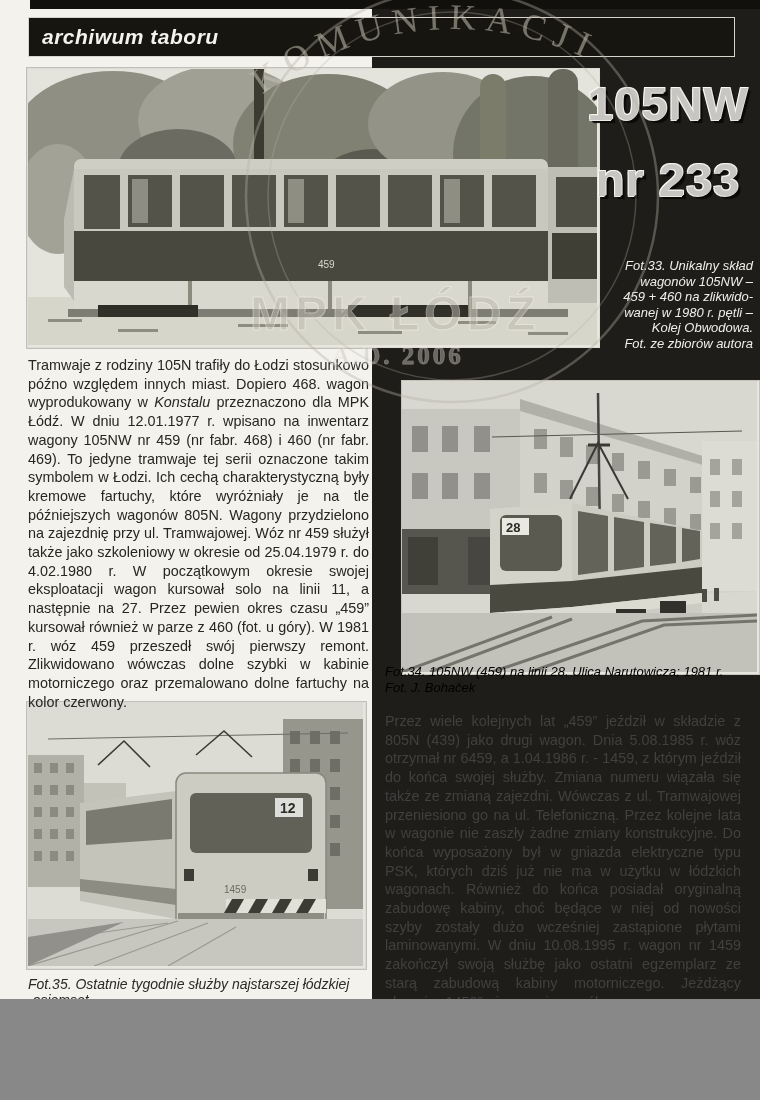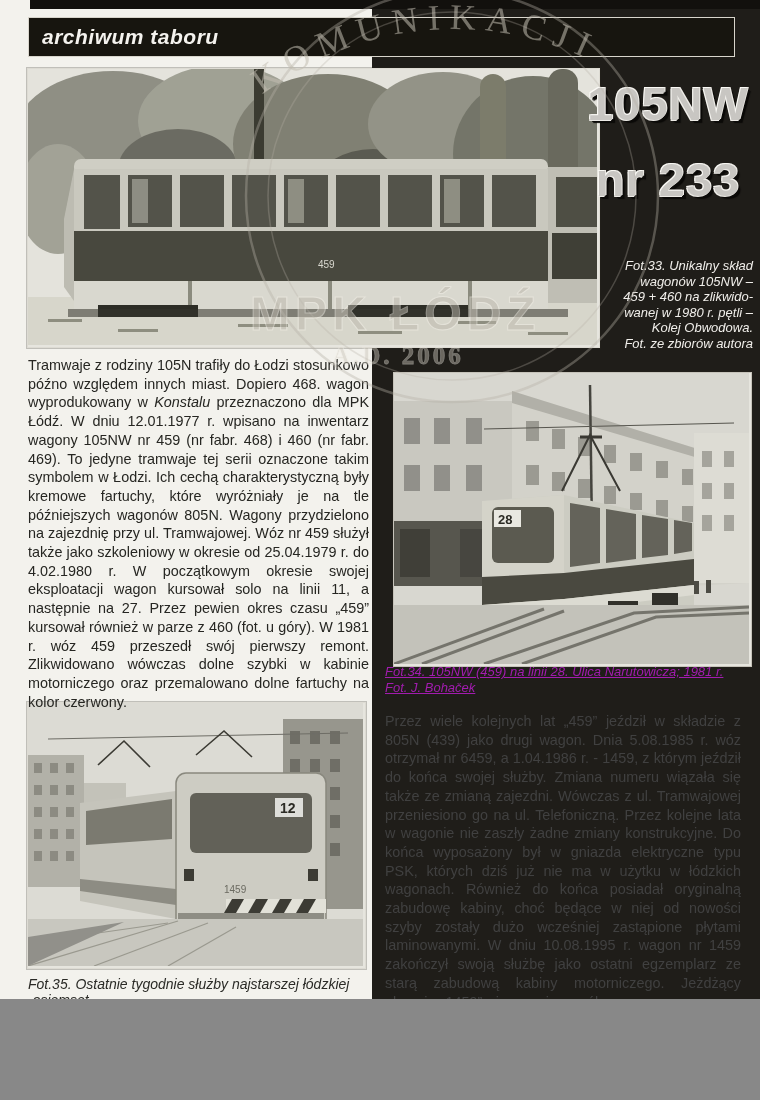--- a/index.html
+++ b/index.html
@@ -27,21 +27,21 @@
   .photo35{left:27px;top:702px;width:337px;height:265px;}
   .headline{
     left:583px;top:78px;width:170px;text-align:center;z-index:6;
     color:#c8c6c2;font-weight:bold;font-size:47px;line-height:52px;letter-spacing:1px;
     text-shadow:-1px -1px 0 #faf9f5,1px -1px 0 #edebe6,-1px 1px 0 #edebe6,
                  2px 2px 0 #0b0a08,3px 3px 1px #0b0a08;
   }
   .headline .l2{margin-top:24px;}
   .cap{font-style:italic;white-space:pre-line;z-index:6;}
   .cap33{left:601px;top:258px;width:152px;color:#f0eeea;font-size:13px;line-height:15.6px;text-align:right;}
-  .cap34{left:385px;top:664px;width:356px;color:#a21caf;font-size:13px;line-height:16px;text-decoration:underline;}
+  .cap34{left:385px;top:664px;width:356px;color:#000000;font-size:13px;line-height:16px;}
   .cap35{left:28px;top:976px;width:342px;color:#2a2a26;font-size:14px;line-height:16.4px;}
   .body-col{font-size:14.4px;line-height:18.7px;text-align:justify;z-index:6;}
   .left-col{left:28px;top:356px;width:341px;color:#262622;}
   .right-col{left:385px;top:712px;width:356px;color:#404040;}
   .italic-w{font-style:italic;}
   .wd{left:600px;top:1019px;width:140px;text-align:center;color:#f4f2ee;
       font-weight:bold;font-size:15px;z-index:6;}
   .footer-bar{
     left:25px;top:1032px;width:708px;height:36px;background:#282621;
     border:1px solid #c9c6bd;display:flex;justify-content:center;
@@ -133,21 +133,21 @@
 
   <div class="abs cap cap33">Fot.33. Unikalny skład
 wagonów 105NW –
 459 + 460 na zlikwido-
 wanej w 1980 r. pętli –
 Kolej Obwodowa.
   Fot. ze zbiorów autora</div>
 
   <div class="abs body-col left-col"><span>Tramwaje z rodziny 105N trafiły do Łodzi stosunkowo późno względem innych miast. Dopiero 468. wagon wyprodukowany w </span><span class="italic-w">Konstalu</span><span> przeznaczono dla MPK Łódź. W dniu 12.01.1977 r. wpisano na inwentarz wagony 105NW nr 459 (nr fabr. 468) i 460 (nr fabr. 469). To jedyne tramwaje tej serii oznaczone takim symbolem w Łodzi. Ich cechą charakterystyczną były kremowe fartuchy, które wyróżniały je na tle późniejszych wagonów 805N. Wagony przydzielono na zajezdnię przy ul. Tramwajowej. Wóz nr 459 służył także jako szkoleniowy w okresie od 25.04.1979 r. do 4.02.1980 r. W początkowym okresie swojej eksploatacji wagon kursował solo na linii 11, a następnie na 27. Przez pewien okres czasu „459” kursował również w parze z 460 (fot. u góry). W 1981 r. wóz 459 przeszedł swój pierwszy remont. Zlikwidowano wówczas dolne szybki w kabinie motorniczego oraz przemalowano dolne fartuchy na kolor czerwony.</span></div>
 
-  <figure class="abs photo photo34" style="margin:10px">
+  <figure class="abs photo photo34" style="margin:18px">
     <svg width="355" height="291" viewBox="0 0 355 291">
       <rect width="355" height="291" fill="#d8d7d0"></rect>
       <g>
         <rect x="0" y="28" width="118" height="185" fill="#c9c8c0"></rect>
         <g fill="#91908a">
           <rect x="10" y="45" width="16" height="26"></rect>
             <rect x="40" y="45" width="16" height="26"></rect>
             <rect x="72" y="45" width="16" height="26"></rect>
           <rect x="10" y="92" width="16" height="26"></rect>
             <rect x="40" y="92" width="16" height="26"></rect>

